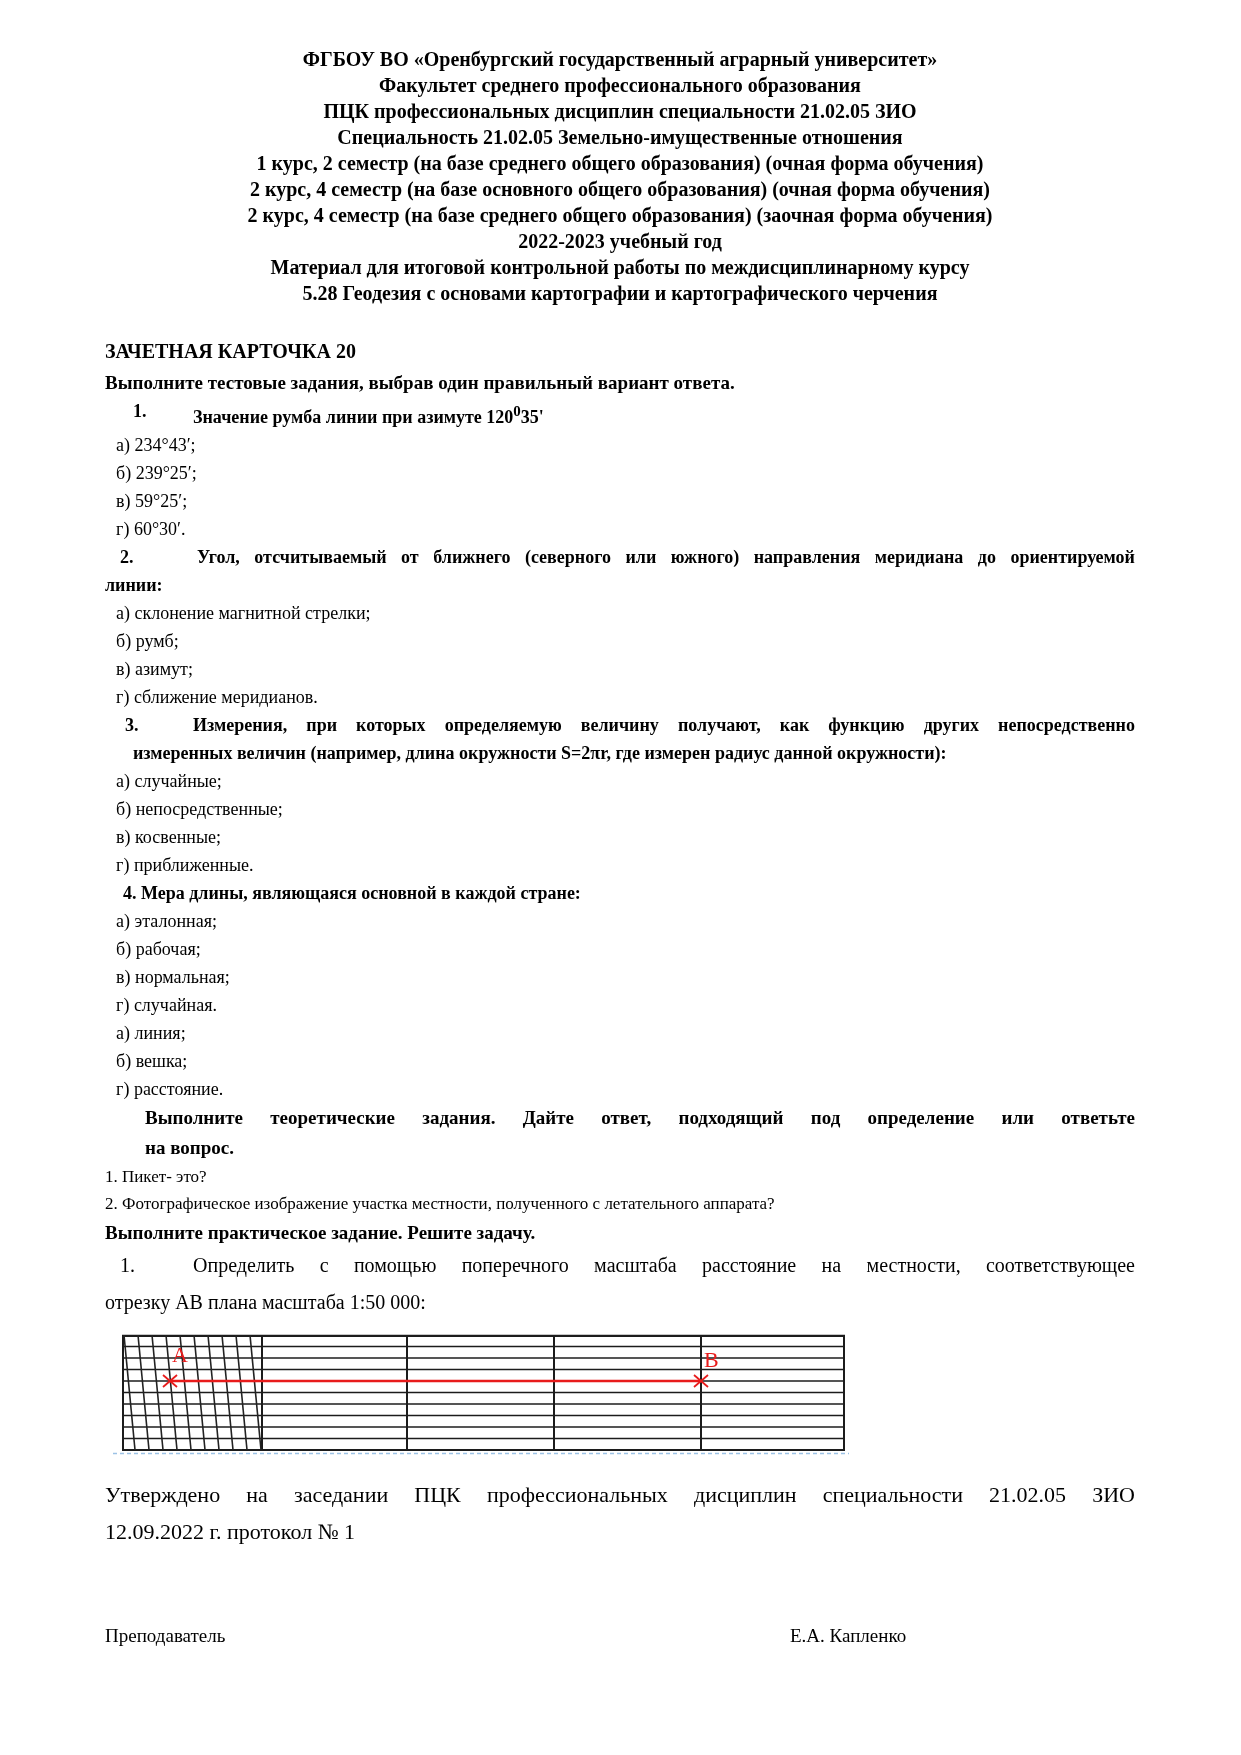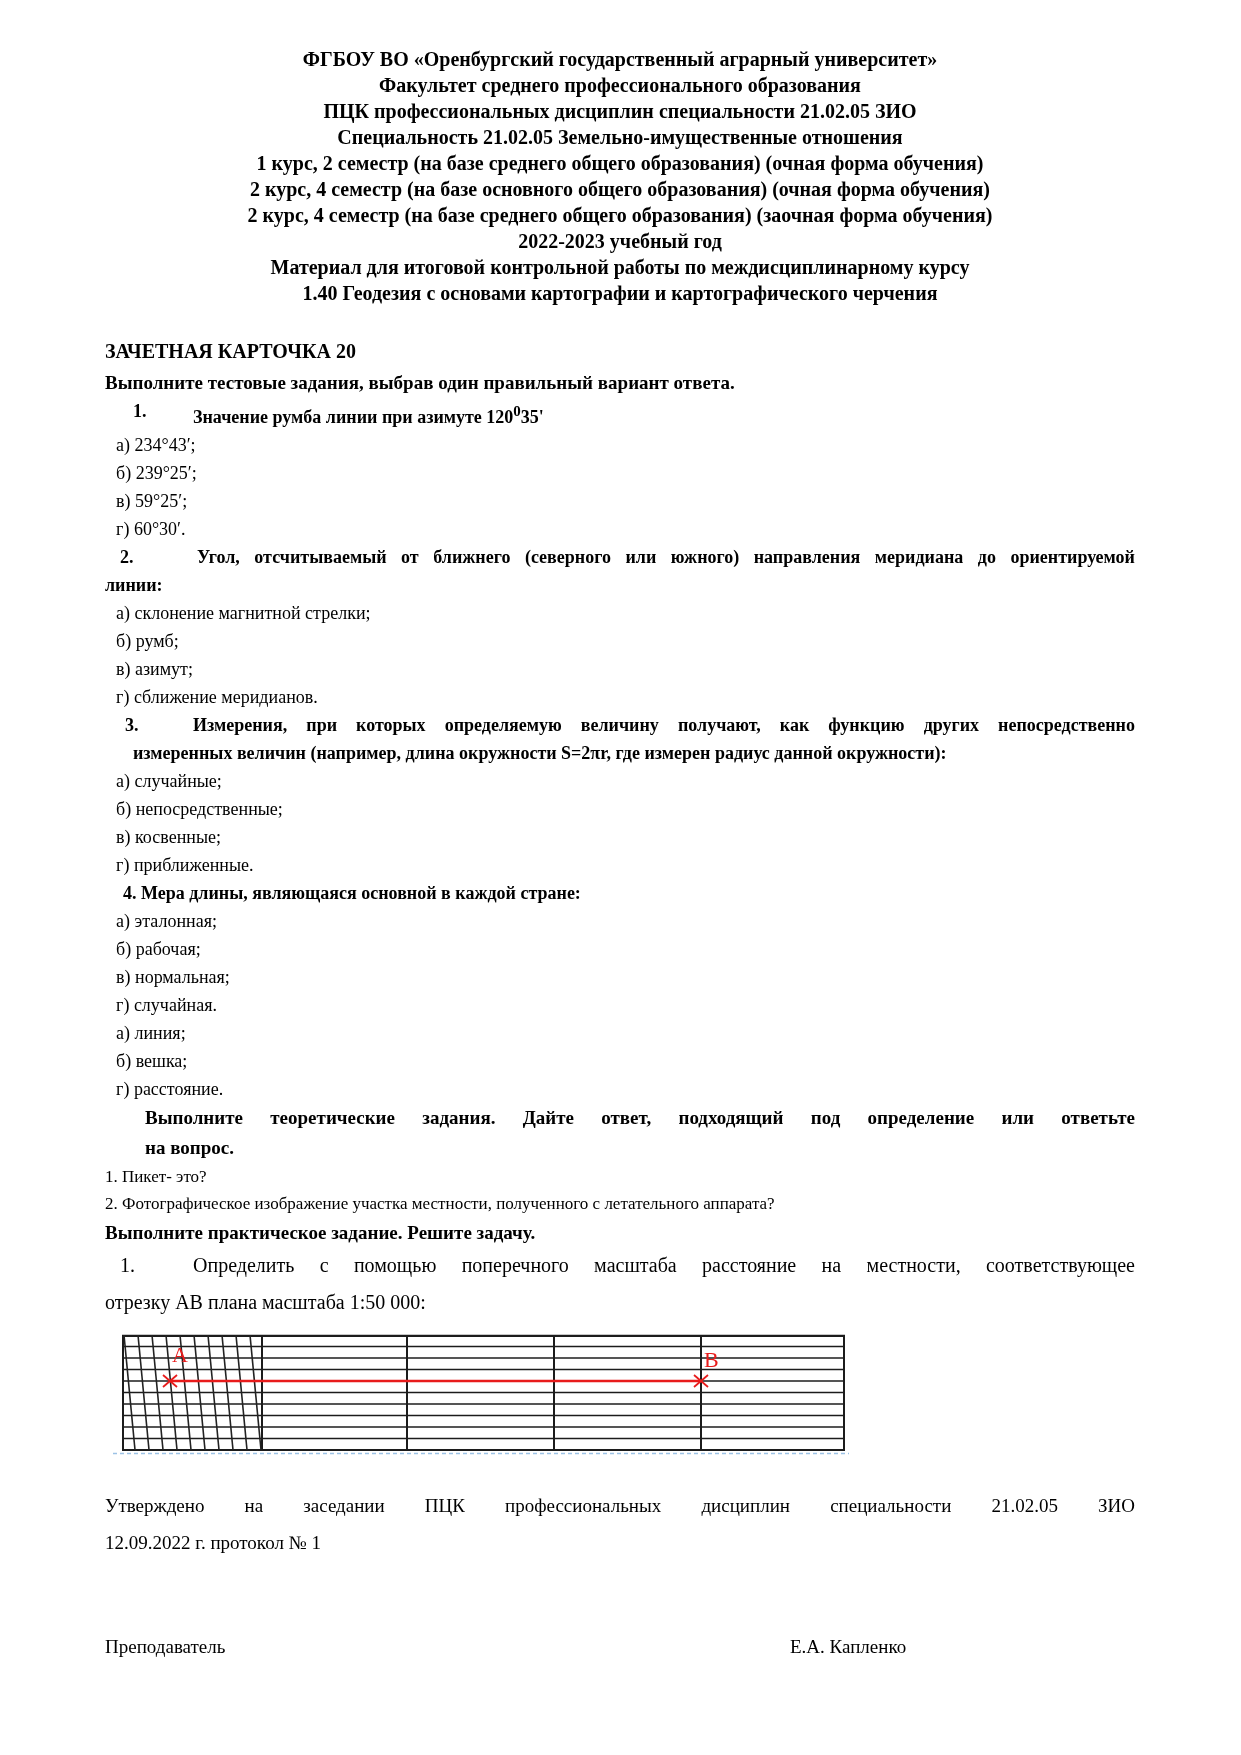--- a/index.html
+++ b/index.html
@@ -16,40 +16,40 @@
   .q-head { position:relative; font-weight:bold; font-size:18px; line-height:28px; }
   .q-num { position:absolute; top:0; }
   .jst { text-align:justify; text-align-last:justify; }
   .opt { font-size:18px; line-height:28px; padding-left:11px; }
   .theory-head { font-weight:bold; font-size:19px; line-height:30px;margin-left:40px; }
   .theory-item { font-size:17px; line-height:27px; }
   .practice-head { font-weight:bold; font-size:19px; line-height:28px; margin-top:2px; }
   .practice { position:relative; font-size:20px; line-height:37px; }
   .diagram-wrap { margin-top:14px; margin-left:17px; height:122px; }
   svg { overflow:visible; display:block; }
-  .approval { font-size:19px; line-height:37px; margin-top:30px; }
+  .approval { font-size:22px; line-height:37px; margin-top:19px; }
   .sig-row { position:relative; font-size:19px; line-height:27px; margin-top:72px; }
   .sig-name { position:absolute; left:685px; top:0; }
 </style>
 </head>
 <body>
 
 <div class="page">
 
   <div class="hdr">
     <div>ФГБОУ ВО «Оренбургский государственный аграрный университет»</div>
     <div>Факультет среднего профессионального образования</div>
     <div>ПЦК профессиональных дисциплин специальности 21.02.05 ЗИО</div>
     <div>Специальность 21.02.05 Земельно-имущественные отношения</div>
     <div>1 курс, 2 семестр (на базе среднего общего образования)  (очная форма обучения)</div>
     <div>2 курс, 4 семестр (на базе основного общего образования) (очная форма обучения)</div>
     <div>2 курс, 4 семестр (на базе среднего общего образования) (заочная форма обучения)</div>
     <div>2022-2023 учебный год</div>
     <div>Материал для итоговой контрольной работы по междисциплинарному курсу</div>
-    <div>1.40 Геодезия с основами картографии и картографического черчения</div>
+    <div>5.28 Геодезия с основами картографии и картографического черчения</div>
   </div>
 
   <div class="card-title">ЗАЧЕТНАЯ КАРТОЧКА 20</div>
 
   <div class="instr">Выполните тестовые задания, выбрав один правильный вариант ответа.</div>
 
   <div class="q-head">
     <span class="q-num" style="left:28px;">1.</span>
     <div style="margin-left:88px;">
       <span>Значение румба линии при азимуте 120</span><sup>0</sup><span>35'</span>

